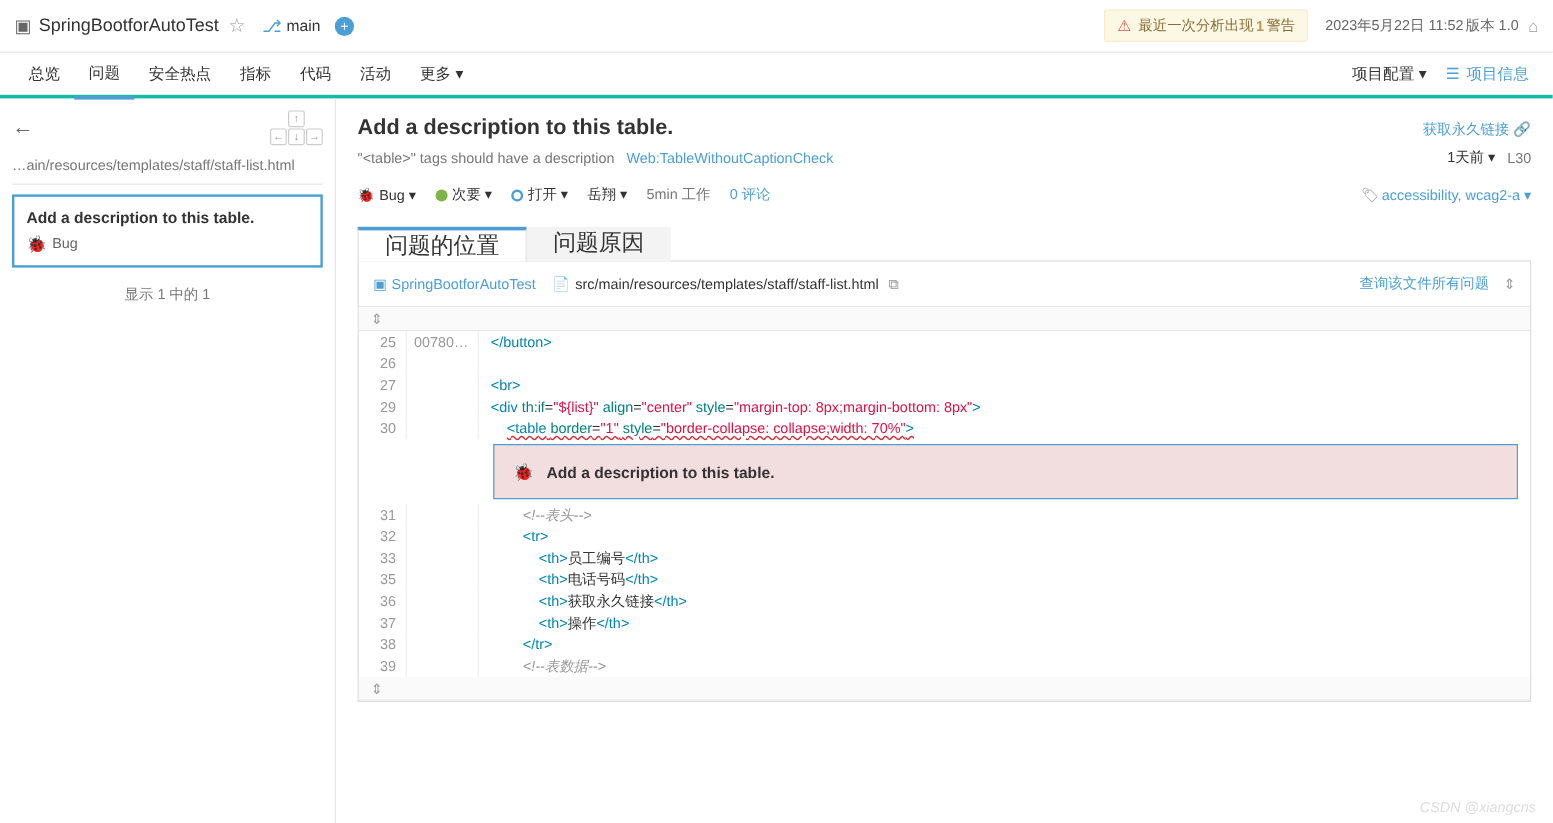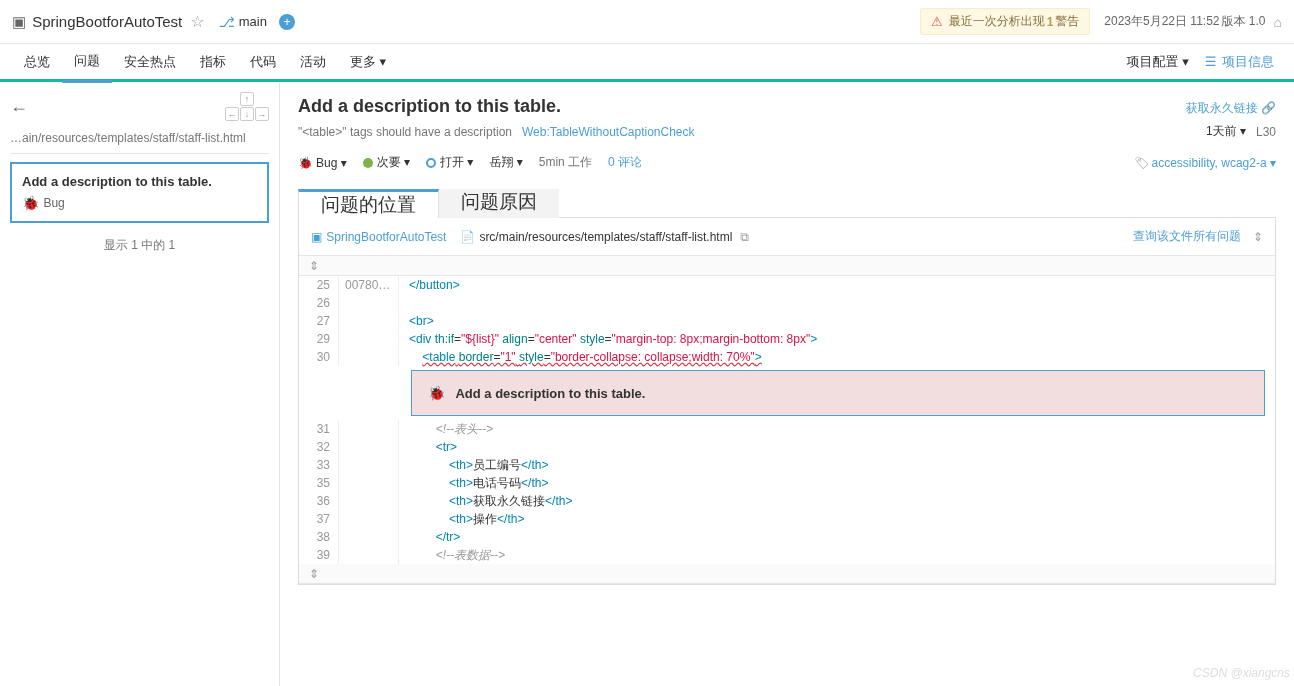--- a/index.html
+++ b/index.html
@@ -70,21 +70,21 @@
 .ln { width: 40px; text-align: right; color: #999; padding-right: 8px; border-right: 1px solid #eee; user-select: none; }
 .cov { width: 60px; color: #999; padding: 0 6px; border-right: 1px solid #eee; overflow: hidden; }
 .src { padding-left: 10px; color: #333; }
 .k-tag { color: #0086b3; }
 .k-attr { color: #008080; }
 .k-str { color: #d14; }
 .k-cmt { color: #999; font-style: italic; }
 .issue-inline { margin: 4px 10px 4px 112px; border: 1px solid #4b9fd5; background: #f2dede; padding: 14px 16px; display: flex; align-items: center; font-size: 13px; }
 .issue-inline .bug-icon { margin-right: 10px; color: #333; }
 .issue-inline-txt { font-weight: bold; }
-.watermark { position: fixed; bottom: 6px; right: 4px; color: #ddd; font-size: 12px; font-style: italic; }
+.watermark { position: fixed; bottom: 6px; right: 14px; color: #ddd; font-size: 12px; font-style: italic; }
 </style>
 </head>
 <body>
 
 <div class="topbar">
   <span class="proj-icon">▣</span>
   <span class="proj-name">SpringBootforAutoTest</span>
   <span class="star">☆</span>
   <span class="branch-icon">⎇</span>
   <span class="branch-name">main</span>

